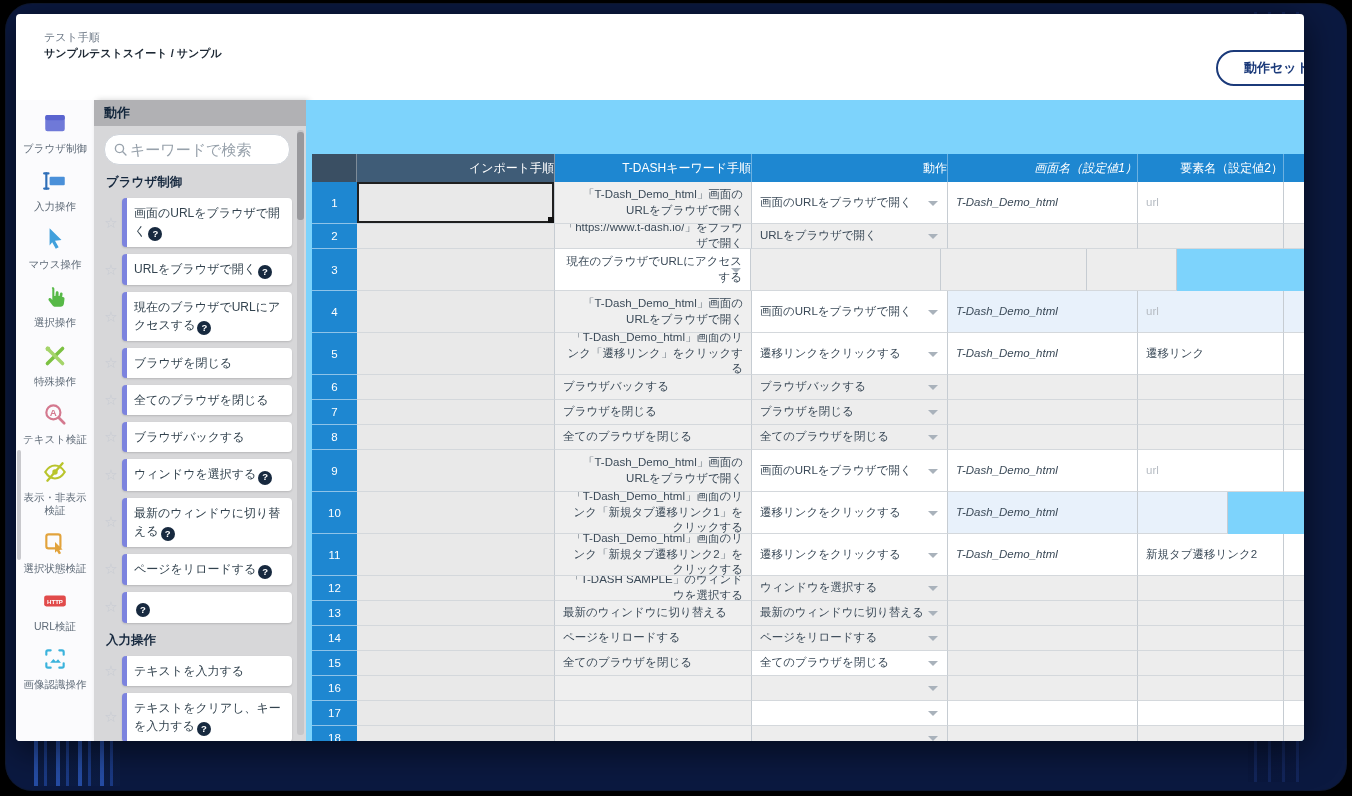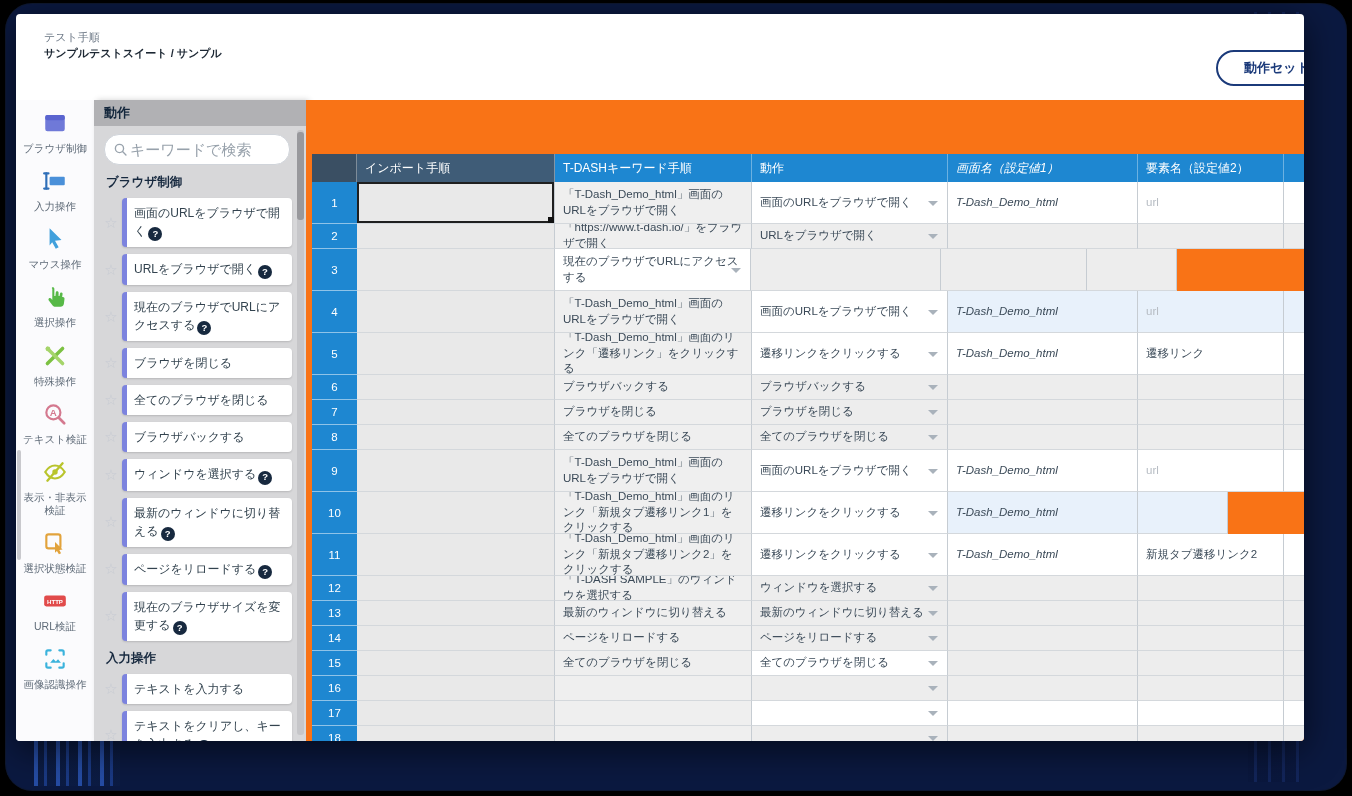--- a/index.html
+++ b/index.html
@@ -48,21 +48,21 @@
   .star{width:22px;text-align:center;font-size:15px;color:#c6cad2;cursor:pointer;flex:none;}
   .card{flex:1;background:#fff;border-left:5px solid #7c83de;border-radius:4px;
          box-shadow:0 1px 2px rgba(0,0,0,.15);padding:6px 7px;font-size:12px;color:#33434f;
          line-height:1.5;cursor:pointer;}
   .help{display:inline-flex;align-items:center;justify-content:center;width:14px;height:14px;
          border-radius:50%;background:#17293f;color:#fff;font-size:9.5px;font-weight:bold;
          vertical-align:-2px;margin-left:2px;}
   .help::after{content:"?";}
 
   
-  .main{position:absolute;left:290px;top:86px;right:0;bottom:0;background:#f97316;}
+  .main{position:absolute;left:290px;top:86px;right:0;bottom:0;background:#7dd3fc;text-align:right;}
   .tbl{position:absolute;left:6px;top:54px;}
   .hrow,.trow{display:flex;}
   .hcell{height:28px;line-height:28px;color:#fff;font-size:12px;padding-left:8px;box-sizing:border-box;
          background:#1e87d1;border-right:1px solid rgba(255,255,255,.35);flex:none;}
   .hcell.corner{background:#3a4f63;padding:0;}
   .hcell.slate{background:#3f5c77;}
   .c0{width:45px;} .c1{width:198px;} .c2{width:197px;} .c3{width:196px;} .c4{width:190px;font-style:italic;} .c5{width:146px;} .c6{width:90px;}
   .trow{align-items:stretch;}
   .trow.tall .cell,.trow.tall .numcell{height:42px;}
   .trow.short .cell,.trow.short .numcell{height:25px;}
@@ -229,21 +229,21 @@
               <div class="act-row">
                 <span class="star">☆</span>
                 <div class="card"><span>最新のウィンドウに切り替える</span><span class="help"></span></div>
               </div>
               <div class="act-row">
                 <span class="star">☆</span>
                 <div class="card"><span>ページをリロードする</span><span class="help"></span></div>
               </div>
               <div class="act-row">
                 <span class="star">☆</span>
-                <div class="card"><span>現在のブラウザサイズを変更する</span><span class="help"></span></div>
+                <div class="card"><span class="help"></span></div>
               </div>
             </div>
 
           <div class="sec-title">入力操作</div>
           <div>
 
           <div class="act-row">
                 <span class="star">☆</span>
                 <div class="card"><span>テキストを入力する</span></div>
               </div>

